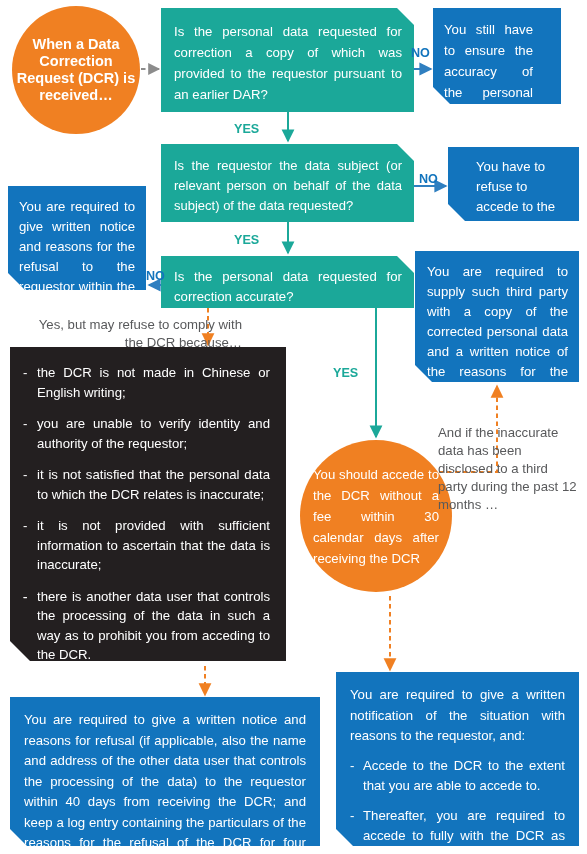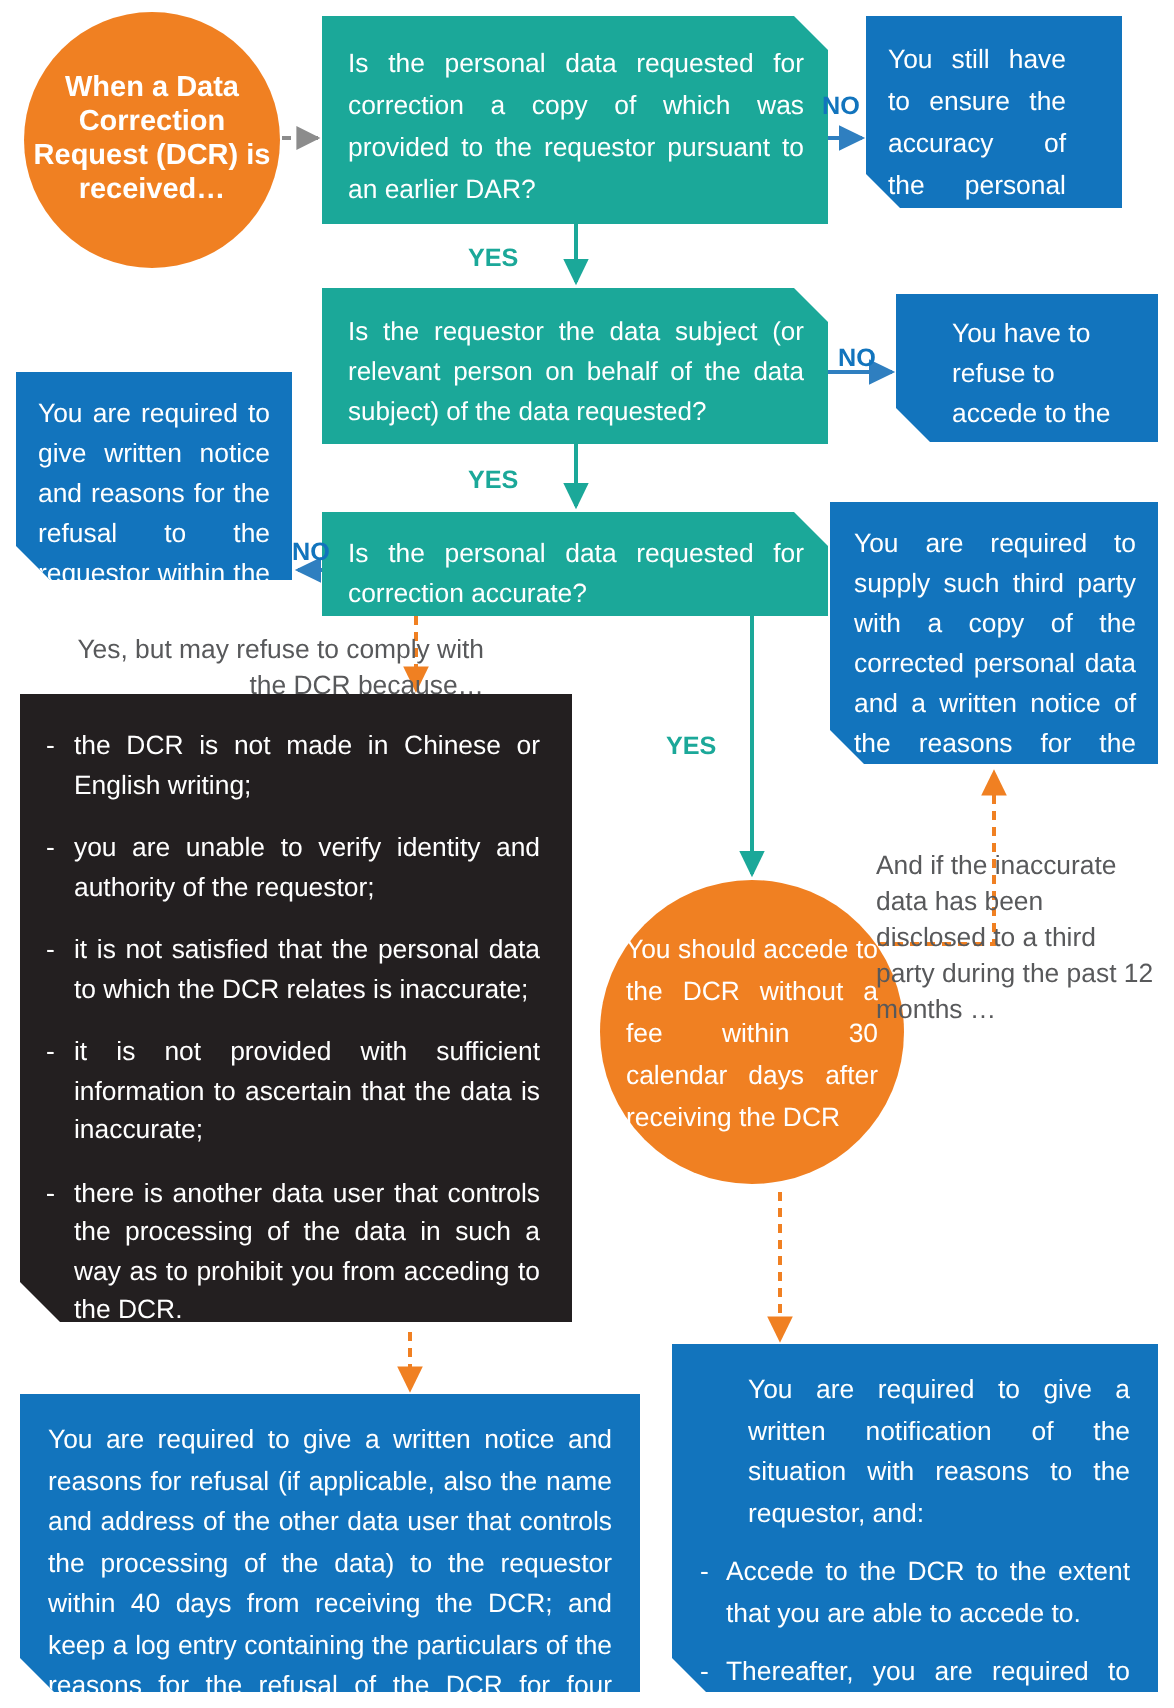--- a/index.html
+++ b/index.html
@@ -79,21 +79,21 @@
   #reasons-box li .dash { position:absolute; left:0; top:0; }
   #reasons-box li:last-child { margin-bottom:0; }
 
   #accede-circle { left:300px; top:440px; width:152px; height:152px; }
   #accede-circle .txt {
     font-size:13.2px; line-height:21px; padding:0 13px;
     text-align:justify; text-justify:inter-word;
   }
 
   #out-notify { left:336px; top:672px; width:243px; height:174px; padding:13px 14px 0 14px; }
-  #out-notify .txt { font-size:13.2px; line-height:20.5px;margin-left:24px; }
+  #out-notify .txt { font-size:13.2px; line-height:20.5px; }
   #out-notify ul { list-style:none; margin-top:9px; }
   #out-notify li {
     font-size:13.2px; line-height:20.5px; padding-left:13px; position:relative;
     margin-bottom:9px; text-align:justify; text-justify:inter-word;
   }
   #out-notify li .dash { position:absolute; left:0; top:0; }
 
   #out-refusal-notice { left:10px; top:697px; width:310px; height:149px; padding:13px 14px 0 14px; }
   #out-refusal-notice .txt { font-size:13.2px; line-height:20.5px; }
 

